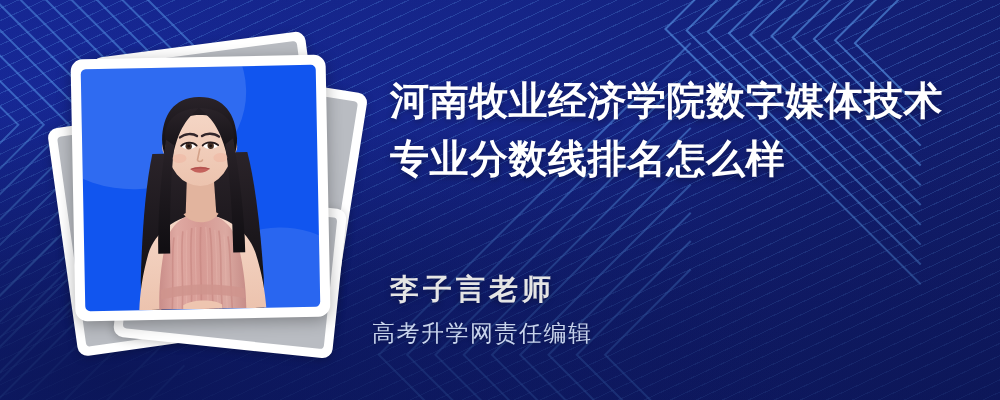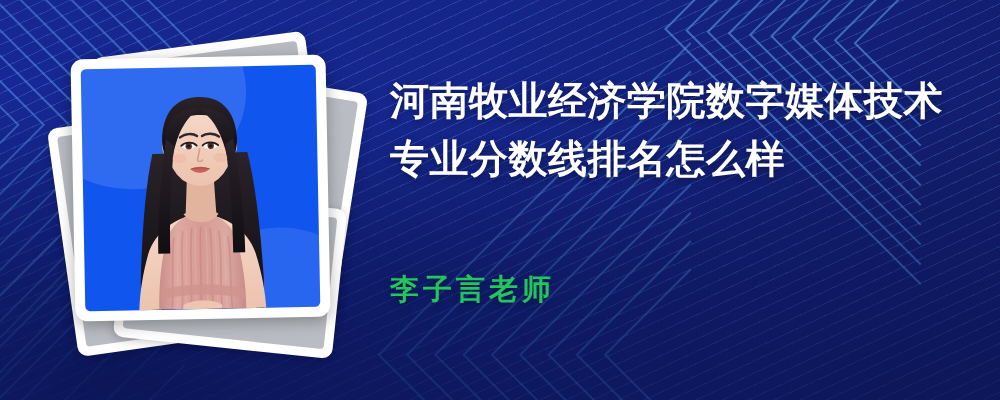--- a/index.html
+++ b/index.html
@@ -231,21 +231,21 @@
     font-weight: bold;
     line-height: 1.48;
     letter-spacing: 0.5px;
     text-shadow: 0 2px 6px rgba(0,0,0,0.35);
   }
 
   .author {
     position: absolute;
     top: 270px;
     left: 18px;
-    color: #22c55e;
+    color: #e5e5e5;
     font-size: 29px;
     font-weight: bold;
     letter-spacing: 4px;
     text-shadow: 0 2px 6px rgba(0,0,0,0.35);
   }
 
   .author-role {
     position: absolute;
     top: 318px;
     left: 0px;
@@ -429,15 +429,16 @@
 
           <path d="M98 238 C106 232 129 232 137 238 L137 242 L98 242 Z" fill="#eec5b0"></path>
         </svg>
       </div>
     </div>
   </div>
 
   <div class="text-col">
     <div class="headline">河南牧业经济学院数字媒体技术专业分数线排名怎么样</div>
     <div class="author">李子言老师</div>
+    <div class="author-role">高考升学网责任编辑</div>
   </div>
 
 </div>
 
 </body></html>

